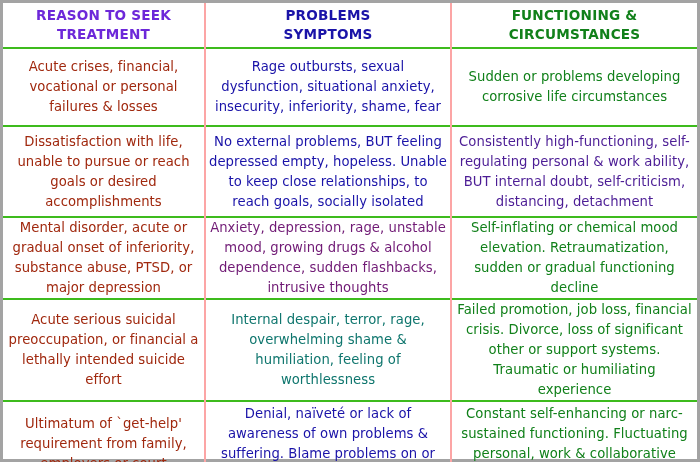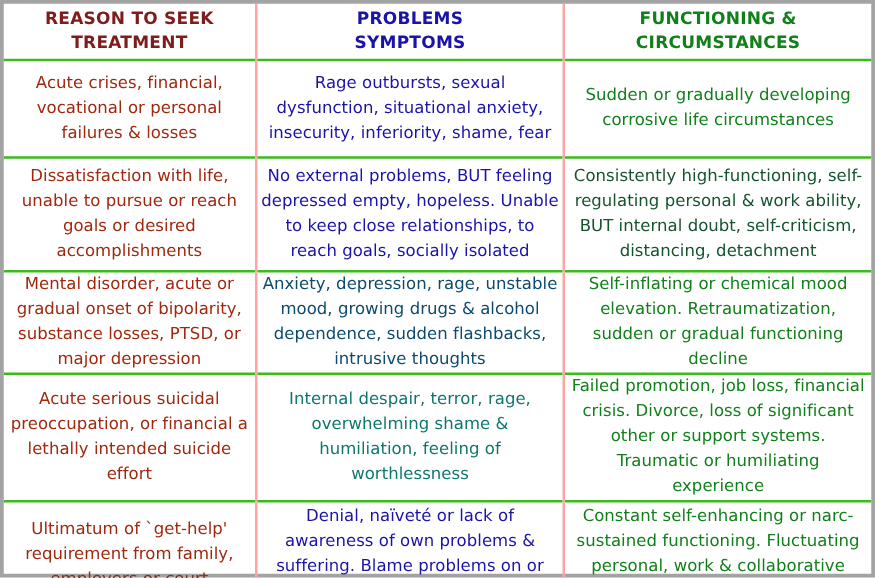--- a/index.html
+++ b/index.html
@@ -72,59 +72,59 @@
 
 <div class="frame">
   <table class="grid">
     <colgroup>
       <col class="c1">
       <col class="c2">
       <col class="c3">
     </colgroup>
     <thead>
       <tr class="head-row">
-        <th class="col-reason" style="color: #7f1d1d;">
+        <th class="col-reason" style="color: #6d28d9;">
           <span class="cell-text" style="padding:0 18px;">REASON TO SEEK TREATMENT</span>
         </th>
         <th class="col-problems" style="color: rgb(26, 19, 168);">
           <span class="cell-text" style="padding:0 70px;">PROBLEMS SYMPTOMS</span>
         </th>
         <th class="col-functioning" style="color: rgb(17, 128, 26);">
           <span class="cell-text" style="padding:0 40px;">FUNCTIONING &amp; CIRCUMSTANCES</span>
         </th>
       </tr>
     </thead>
     <tbody>
       <tr class="body-row r1">
         <td class="col-reason" style="color: rgb(160, 40, 14); text-align: center;">
           <span class="cell-text" style="padding:0 8px;">Acute crises, financial, vocational or personal failures &amp; losses</span>
         </td>
         <td class="col-problems" style="color: rgb(26, 19, 168);">
           <span class="cell-text">Rage outbursts, sexual dysfunction, situational anxiety, insecurity, inferiority, shame, fear</span>
         </td>
         <td class="col-functioning" style="color: rgb(17, 128, 26);">
-          <span class="cell-text" style="padding:0 8px;">Sudden or gradually developing corrosive life circumstances</span>
+          <span class="cell-text" style="padding:0 8px;">Sudden or problems developing corrosive life circumstances</span>
         </td>
       </tr>
       <tr class="body-row r2">
         <td class="col-reason" style="color: rgb(160, 40, 14);">
           <span class="cell-text" style="padding:0 6px;">Dissatisfaction with life, unable to pursue or reach goals or desired accomplishments</span>
         </td>
         <td class="col-problems" style="color: rgb(26, 19, 168); border-radius: 16px;">
           <span class="cell-text">No external problems, BUT feeling depressed empty, hopeless. Unable to keep close relationships, to reach goals, socially isolated</span>
         </td>
-        <td class="col-functioning" style="color: #14532d;">
+        <td class="col-functioning" style="color: #4c1d95;">
           <span class="cell-text">Consistently high-functioning, self-regulating personal &amp; work ability, BUT internal doubt, self-criticism, distancing, detachment</span>
         </td>
       </tr>
       <tr class="body-row r3">
         <td class="col-reason" style="color: rgb(160, 40, 14);">
-          <span class="cell-text">Mental disorder, acute or gradual onset of bipolarity, substance losses, PTSD, or major depression</span>
+          <span class="cell-text">Mental disorder, acute or gradual onset of inferiority, substance abuse, PTSD, or major depression</span>
         </td>
-        <td class="col-problems" style="color: #0c4a6e; margin-left: 28px;">
+        <td class="col-problems" style="color: #701a75; margin-left: 28px;">
           <span class="cell-text">Anxiety, depression, rage, unstable mood, growing drugs &amp; alcohol dependence, sudden flashbacks, intrusive thoughts</span>
         </td>
         <td class="col-functioning" style="color: rgb(17, 128, 26);">
           <span class="cell-text">Self-inflating or chemical mood elevation. Retraumatization, sudden or gradual functioning decline</span>
         </td>
       </tr>
       <tr class="body-row r4">
         <td class="col-reason" style="color: rgb(160, 40, 14);">
           <span class="cell-text">Acute serious suicidal preoccupation, or financial a lethally intended suicide effort</span>
         </td>

